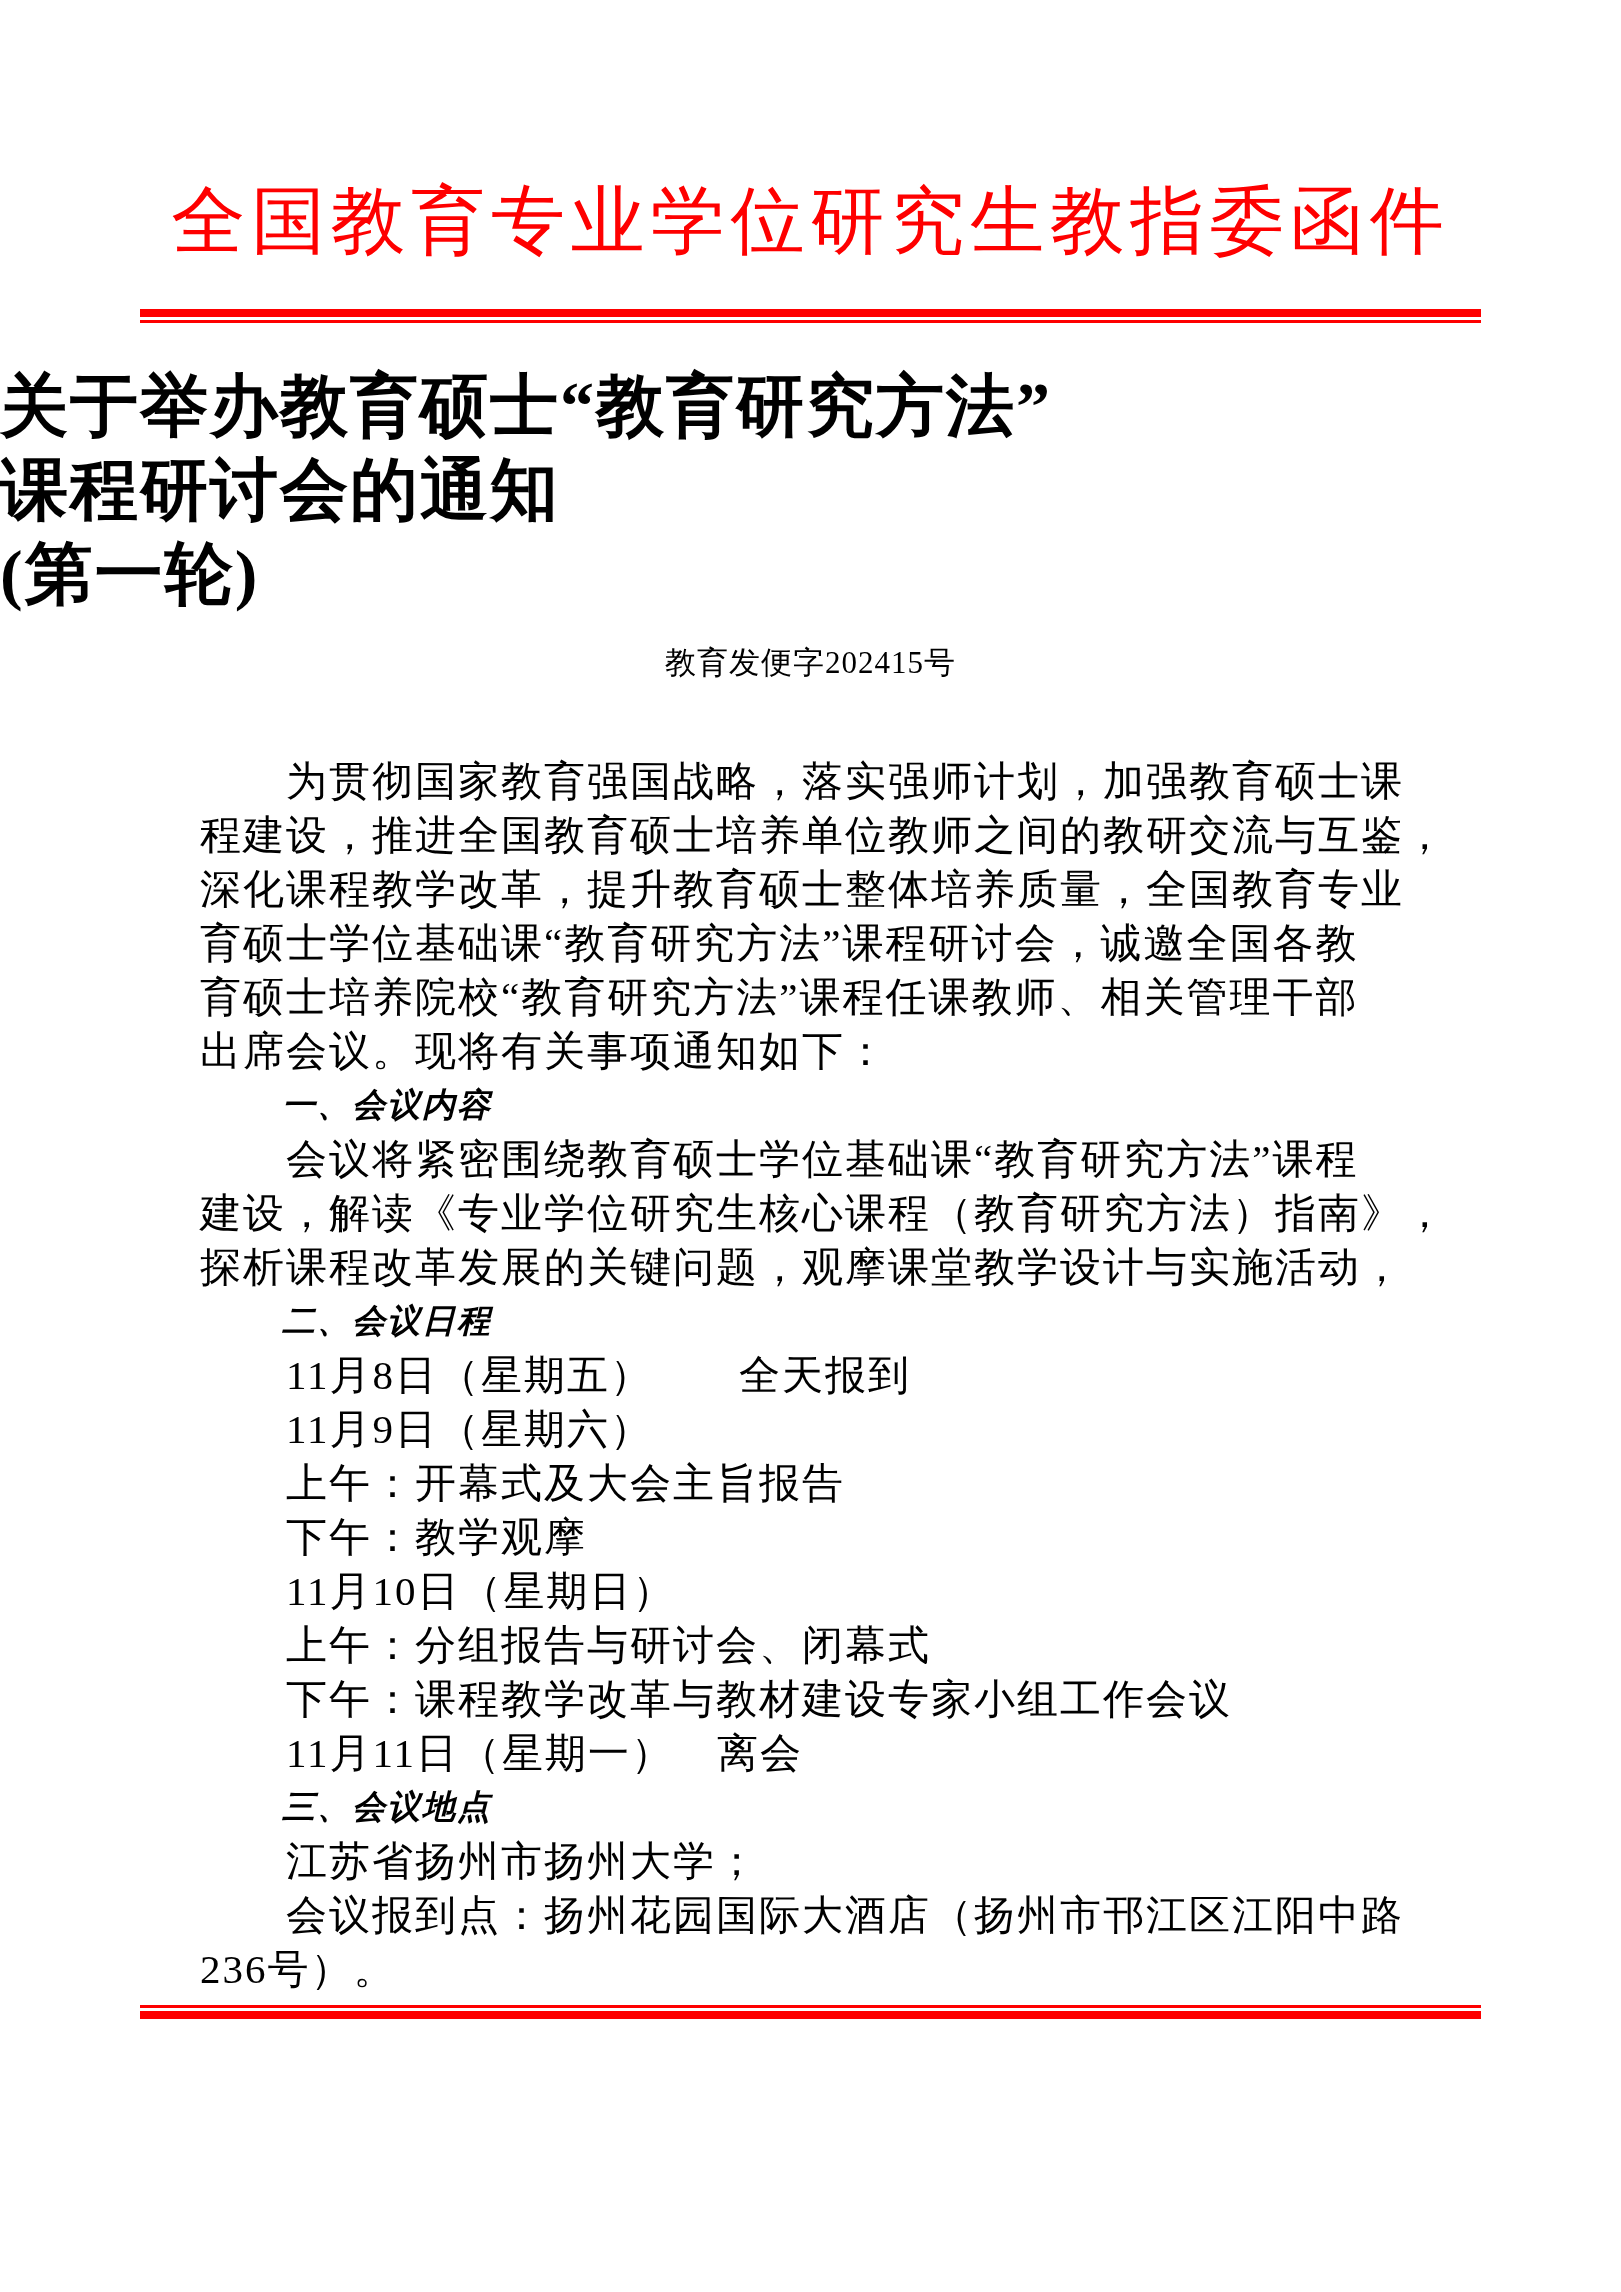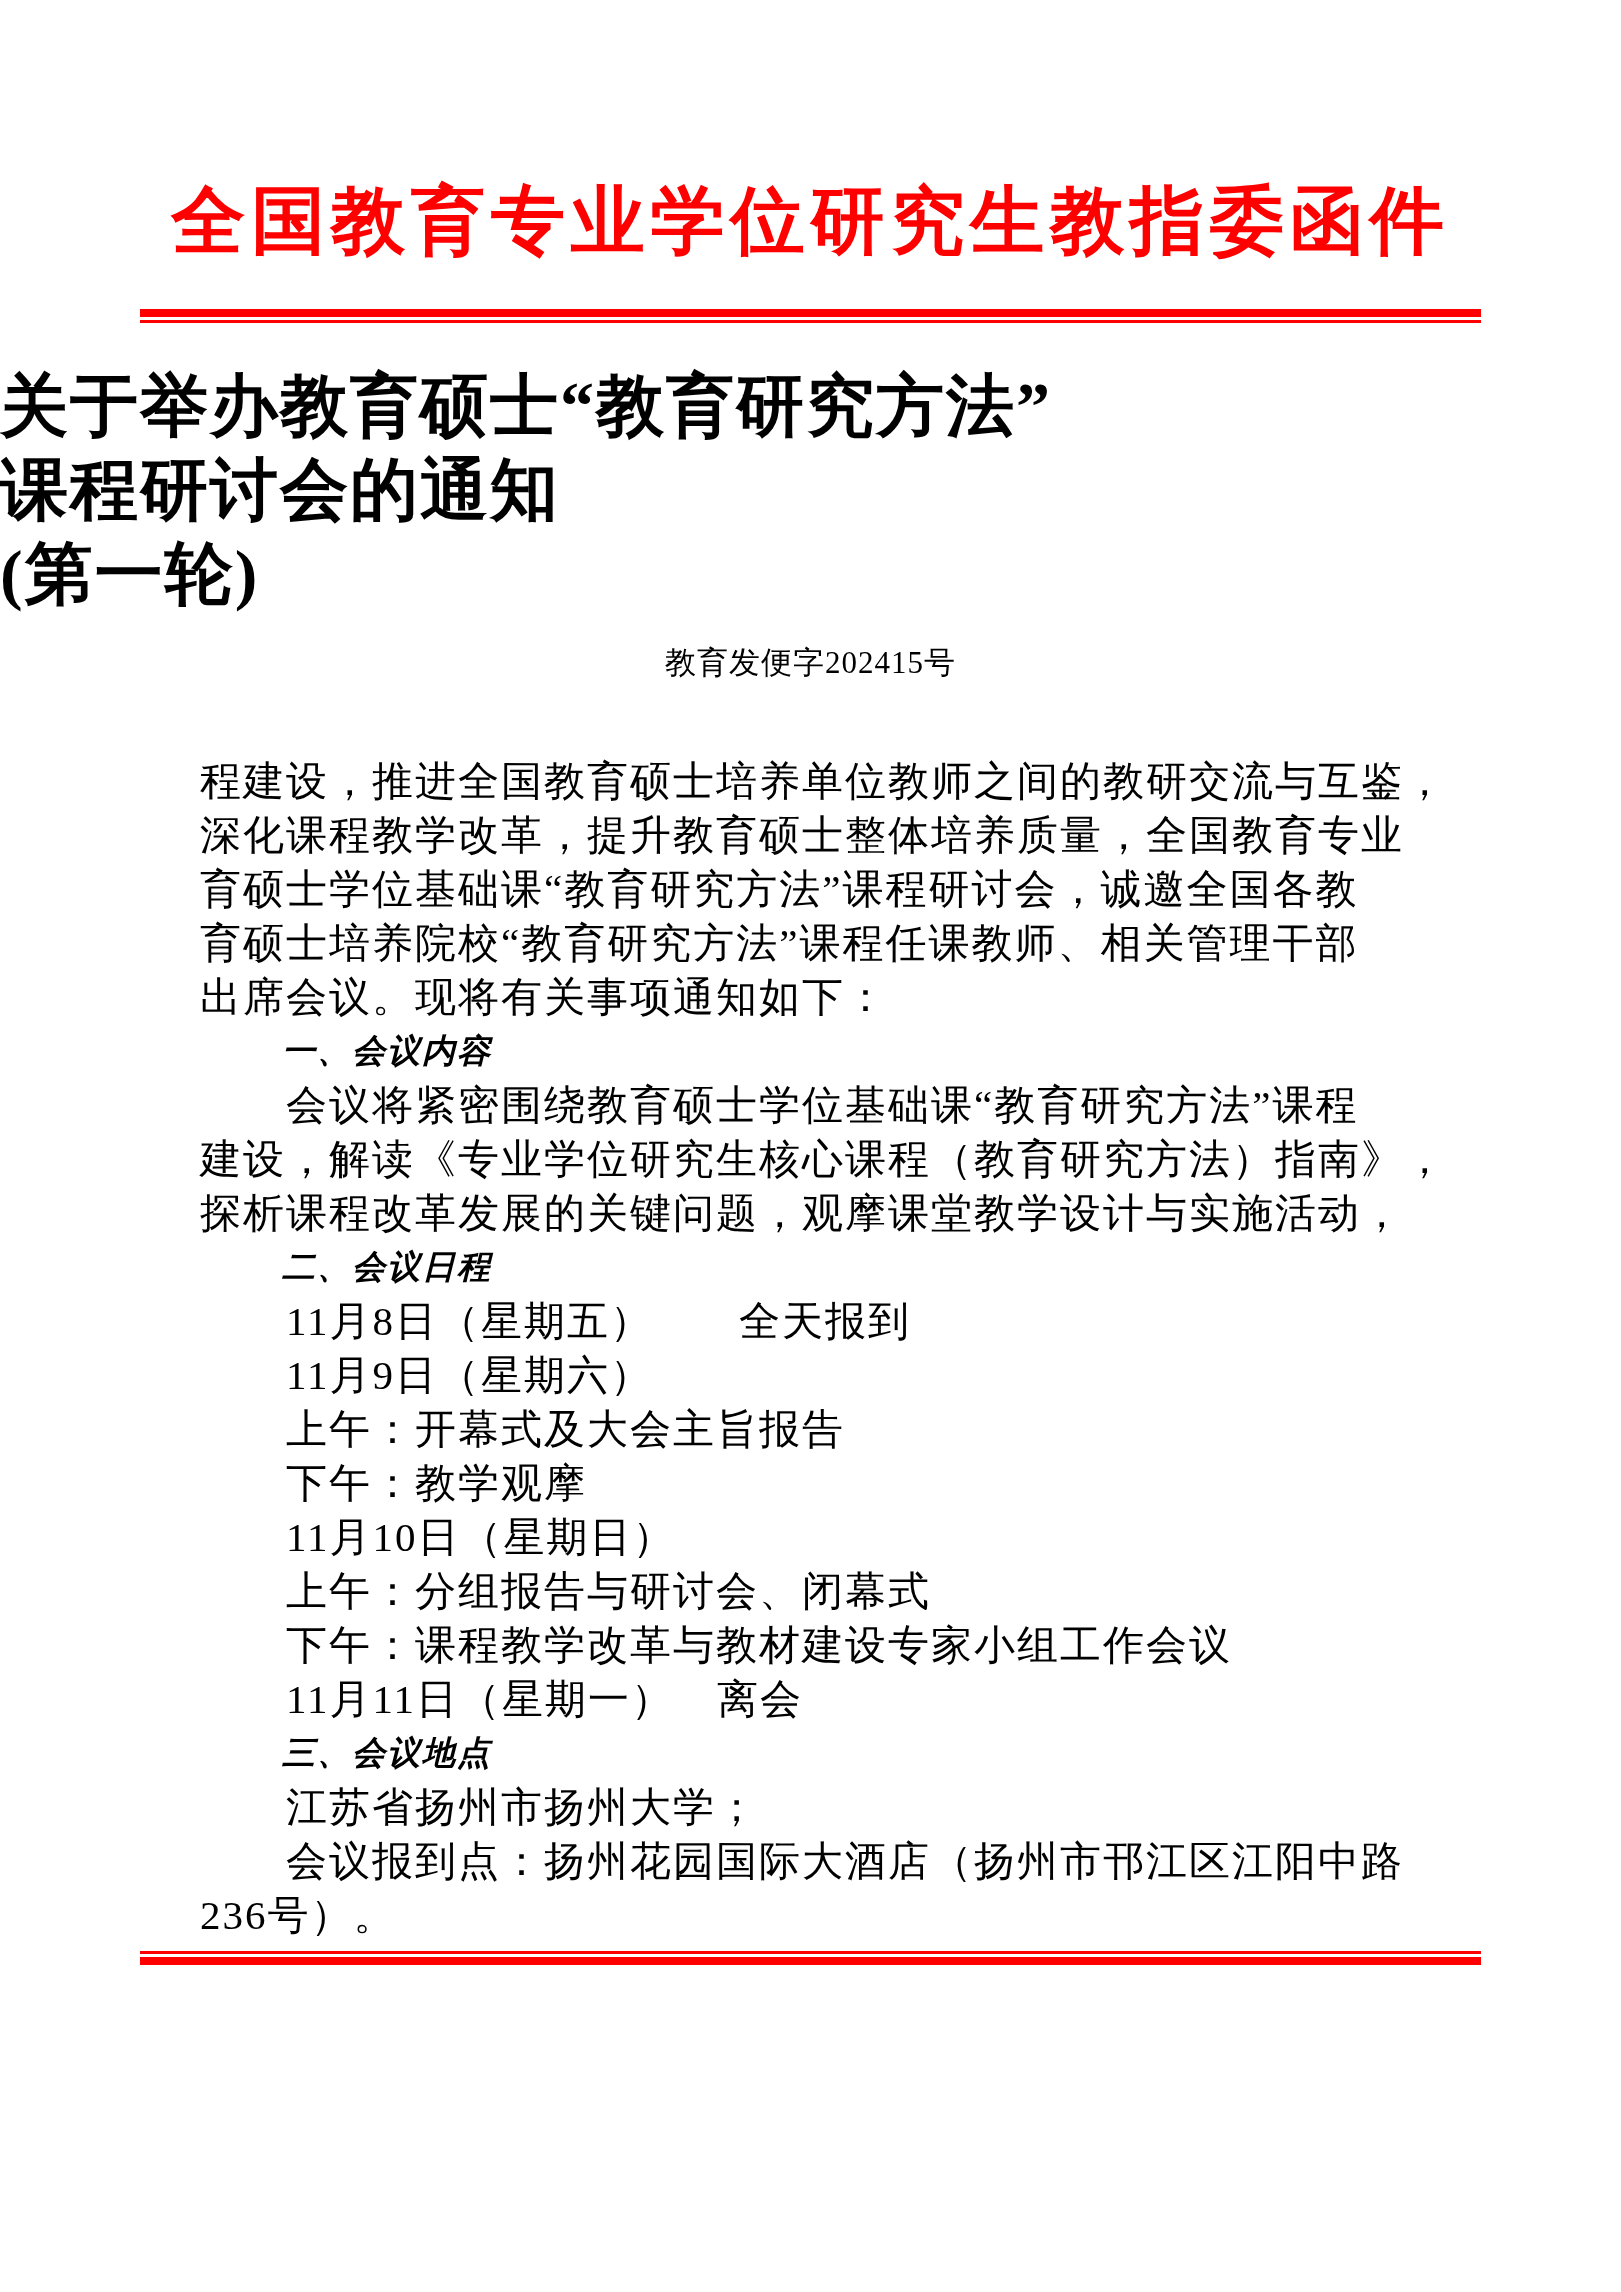--- a/index.html
+++ b/index.html
@@ -10,21 +10,21 @@
     margin: 0 auto;
     background: #ffffff;
     font-family: "Liberation Serif", "DejaVu Serif", serif;
     color: #000000;
     overflow: hidden;
   }
   .letterhead {
     margin-top: 172px;
     text-align: center;
     font-family: "Liberation Sans", "DejaVu Sans", sans-serif;
-    font-weight: 700;
+    font-weight: 400;
     font-size: 74px;
     line-height: 98px;
     letter-spacing: 5.9px;
     color: #fe0000;
     white-space: nowrap;
   }
   .divider {
     width: 1341px;
     margin-left: auto;
     margin-right: auto;
@@ -82,20 +82,21 @@
   <div class="doc-title">
     <div>关于举办教育硕士“教育研究方法”</div>
     <div>课程研讨会的通知</div>
     <div>(第一轮)</div>
   </div>
 
   <div class="issue-number">教育发便字202415号</div>
 
   <div class="body-text">
 
+    <div class="line indent">为贯彻国家教育强国战略，落实强师计划，加强教育硕士课</div>
     <div class="line">程建设，推进全国教育硕士培养单位教师之间的教研交流与互鉴，</div>
     <div class="line">深化课程教学改革，提升教育硕士整体培养质量，全国教育专业</div>
     <div class="line">育硕士学位基础课“教育研究方法”课程研讨会，诚邀全国各教</div>
     <div class="line">育硕士培养院校“教育研究方法”课程任课教师、相关管理干部</div>
     <div class="line">出席会议。现将有关事项通知如下：</div>
 
     <div class="line section-heading">一、会议内容</div>
 
     <div class="line indent">会议将紧密围绕教育硕士学位基础课“教育研究方法”课程</div>
     <div class="line">建设，解读《专业学位研究生核心课程（教育研究方法）指南》，</div>

